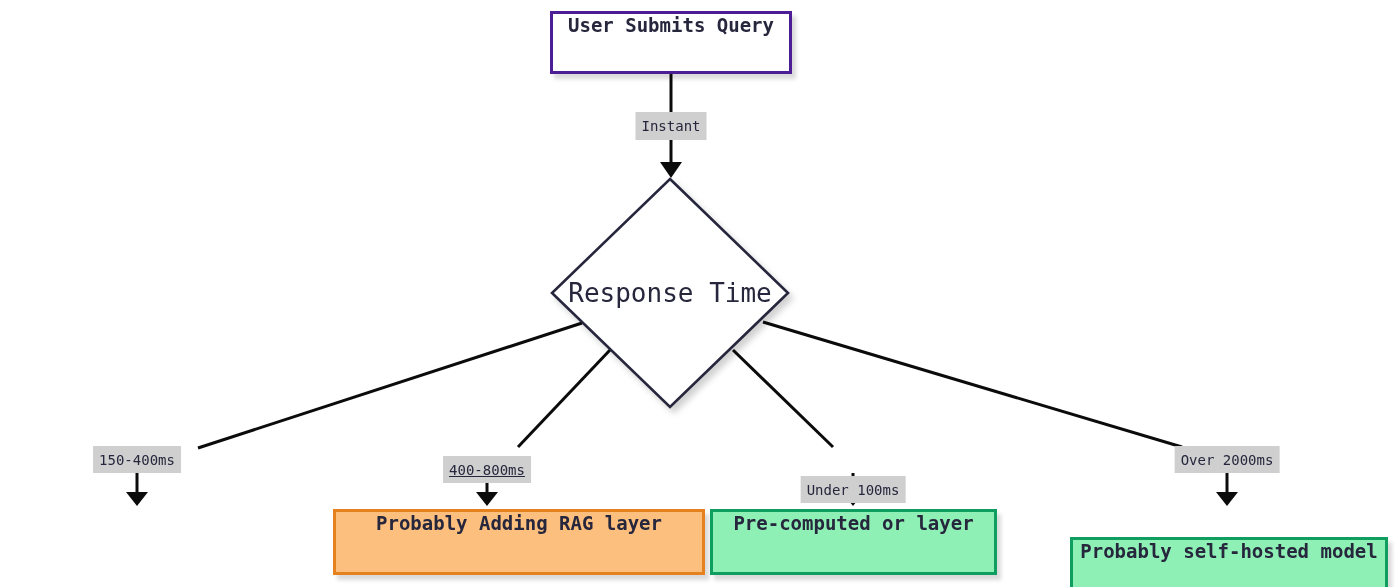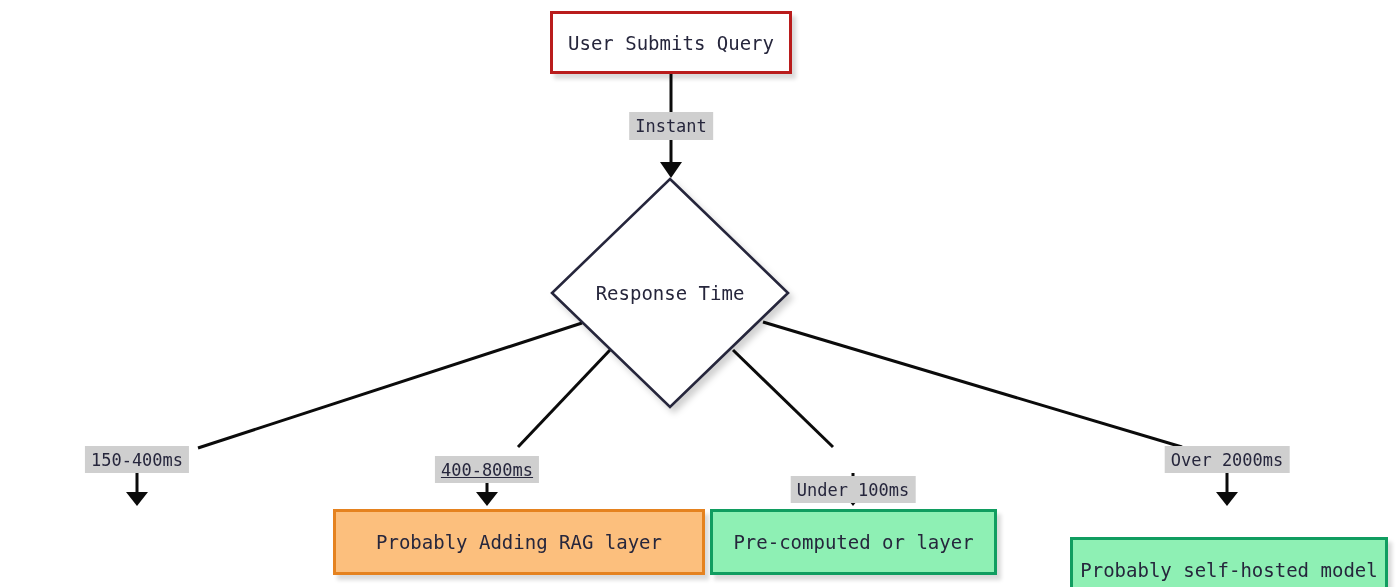--- a/index.html
+++ b/index.html
@@ -35,52 +35,52 @@
   .diamond-shape {
     fill: #ffffff;
     stroke: #26263c;
     stroke-width: 2.6;
     filter: drop-shadow(4px 5px 3px rgba(0,0,0,0.18));
   }
   .node {
     position: absolute;
     box-sizing: border-box;
     display: flex;
-    align-items: center;
     justify-content: center;
     font-size: 19px;
     letter-spacing: 0;
     background: #ffffff;
-    border: 3px solid #b91c1c;
+    border: 3px solid #4c1d95;
     box-shadow: 4px 5px 4px rgba(0,0,0,0.15);
     white-space: nowrap;
+    font-weight: bold;
   }
   .node-start    { left: 550px; top: 11px;  width: 242px; height: 63px; }
   .node-openai   { left: 12px;  top: 509px; width: 253px; height: 66px; background: #f9a2a2; border-color: #c9302f; }
   .node-rag      { left: 333px; top: 509px; width: 372px; height: 66px; background: #fcbf7d; border-color: #e5821f; }
   .node-cached   { left: 710px; top: 509px; width: 287px; height: 66px; background: #8ef0b4; border-color: #109d60; }
   .node-selfhost { left: 1070px;top: 509px; width: 318px; height: 66px; background: #8ef0b4; border-color: #109d60; margin-top: 28px; }
   .decision-label {
     position: absolute;
     left: 670px;
     top: 293px;
     transform: translate(-50%, -50%);
-    font-size: 19px;
+    font-size: 26px;
     white-space: nowrap;
   }
   .edge-label {
     position: absolute;
     box-sizing: border-box;
     height: 27px;
     padding: 0 6px;
     display: flex;
     align-items: center;
     justify-content: center;
     background: #cfcfcf;
-    font-size: 17px;
+    font-size: 14px;
     white-space: nowrap;
     transform: translateX(-50%);
   }
   .edge-label-instant { left: 671px;  top: 112px; height: 28px; }
   .edge-label-1 { left: 137px;  top: 446px; }
   .edge-label-2 { left: 487px;  top: 456px; text-decoration: underline; }
   .edge-label-3 { left: 853px;  top: 446px; margin-top: 30px; }
   .edge-label-4 { left: 1227px; top: 446px; }
 </style>
 </head>

